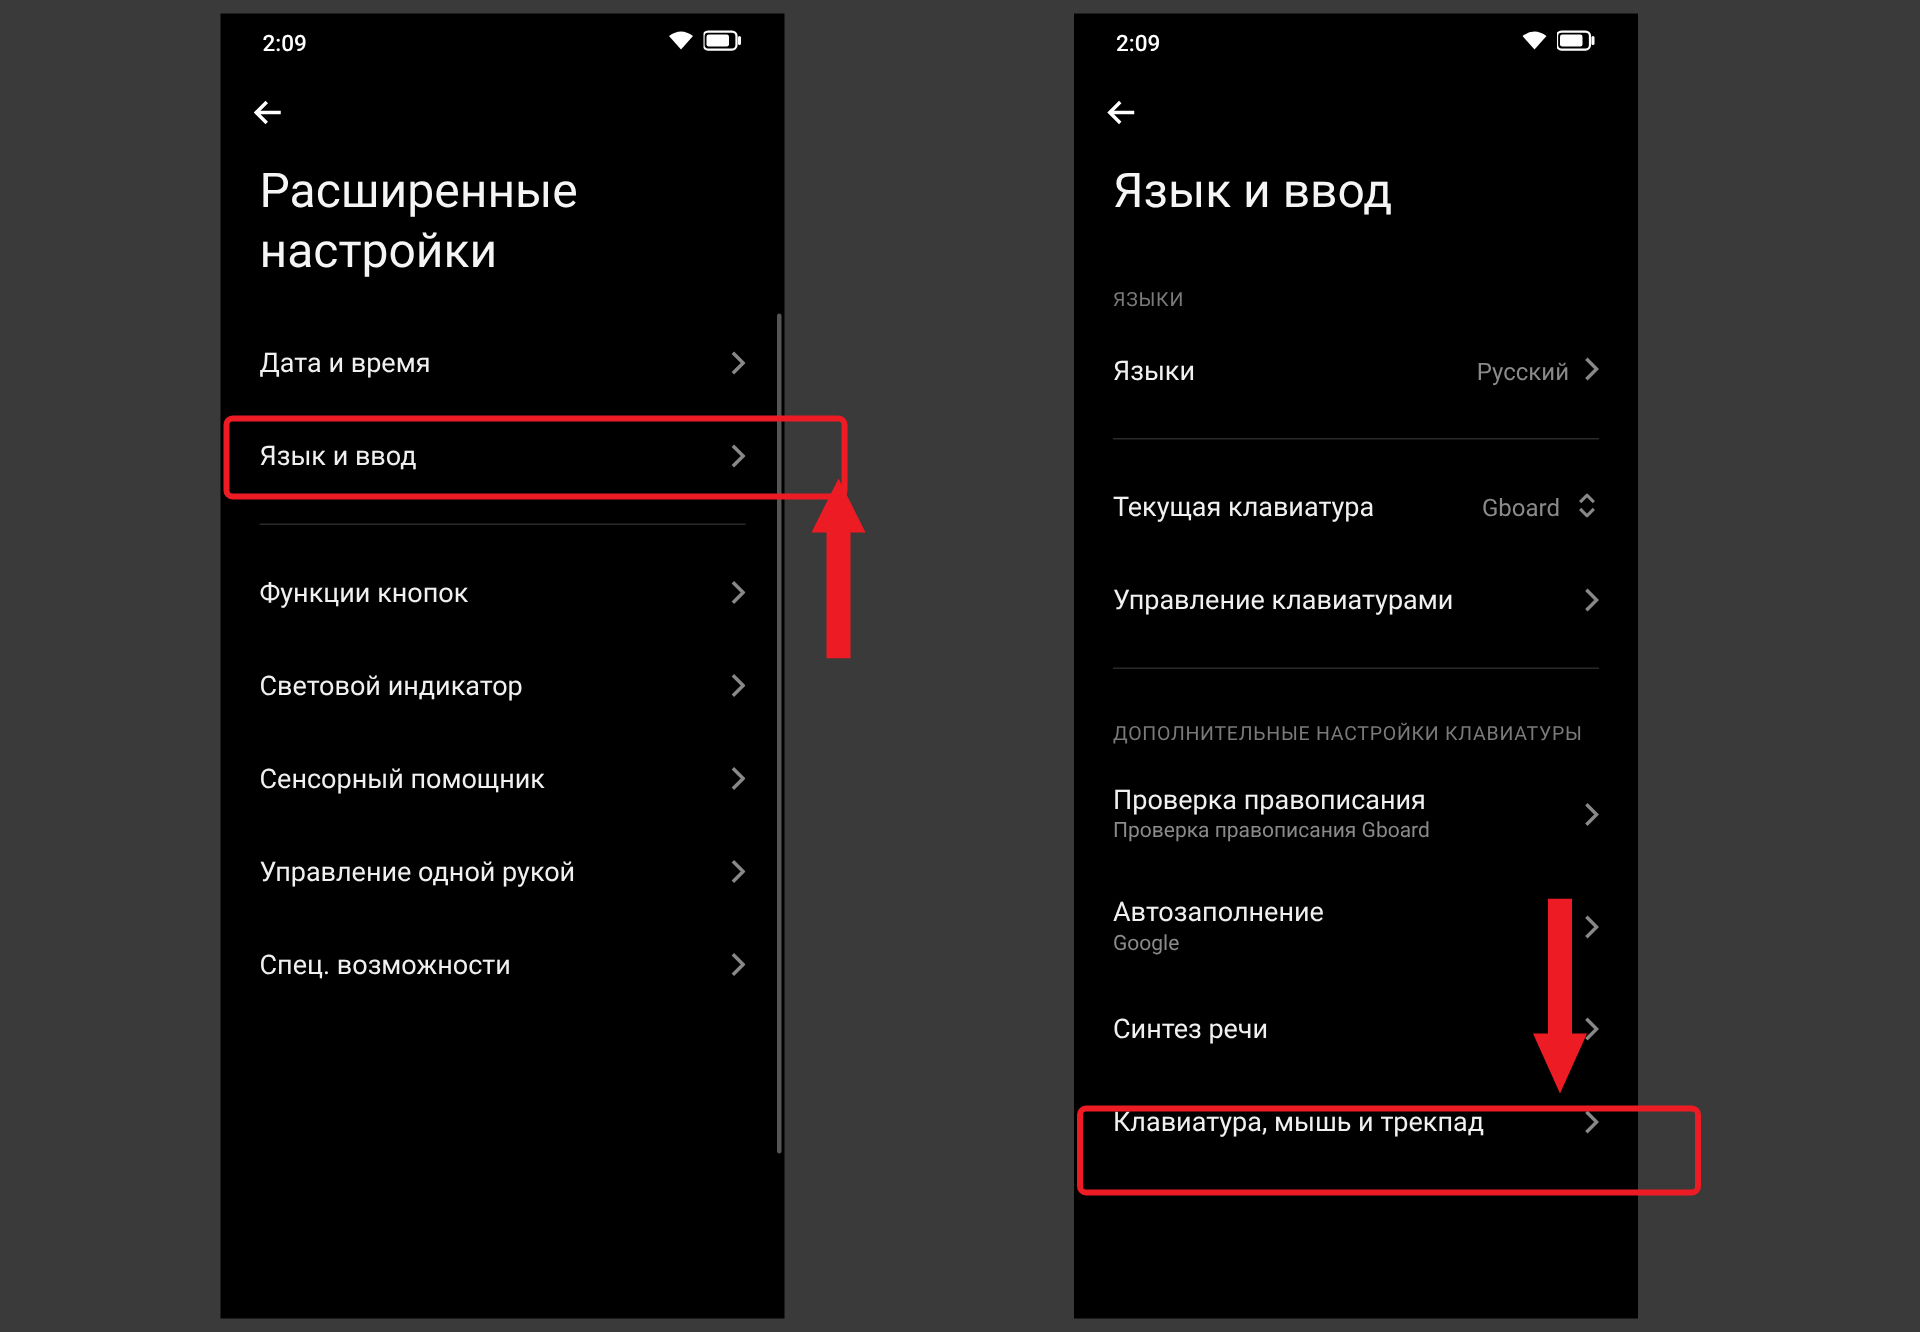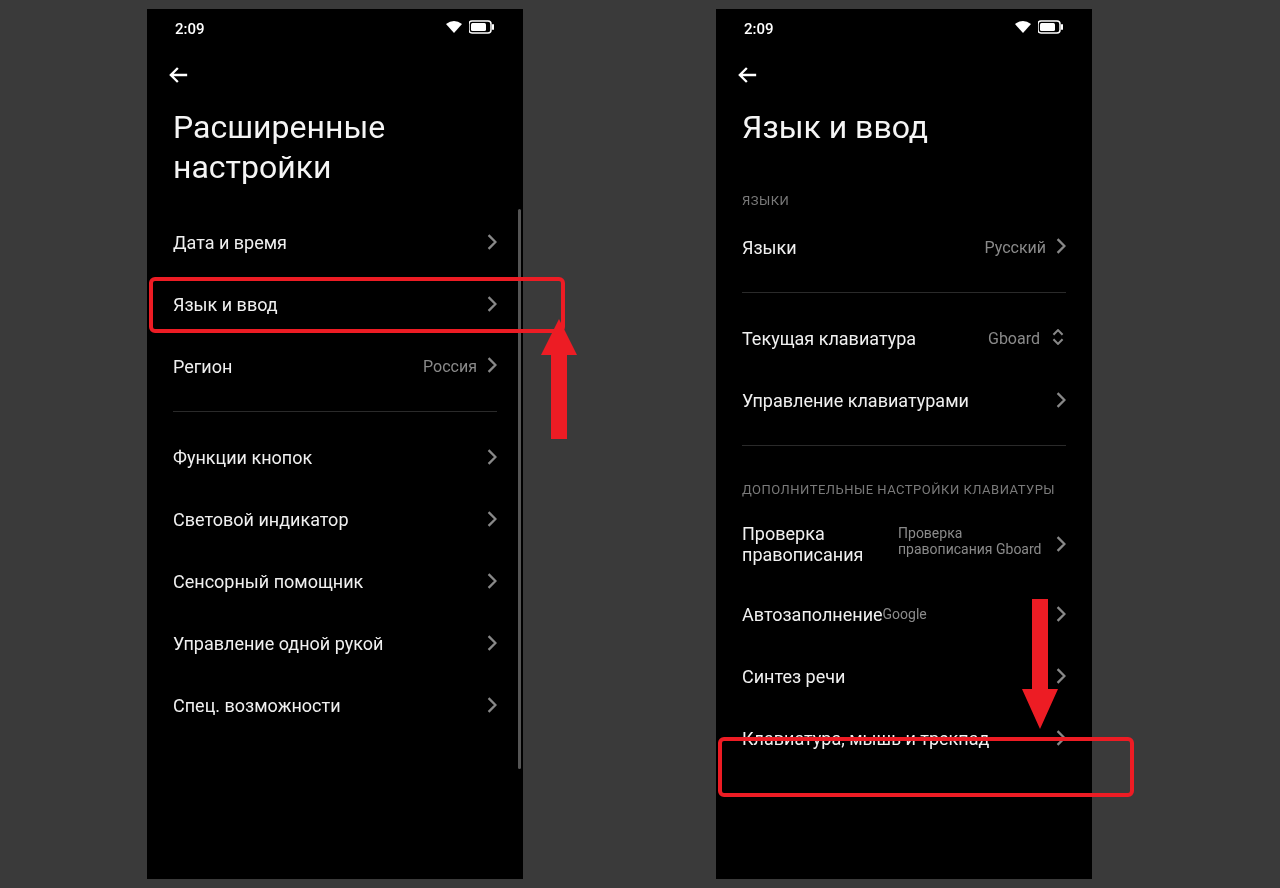--- a/index.html
+++ b/index.html
@@ -64,21 +64,21 @@
   .item-label {
     color: #f0f0f0;
     font-size: 18px;
     font-weight: 400;
   }
   .item-sub {
     color: #8a8a8a;
     font-size: 14px;
     margin-top: 2px;
   }
-  .item-left { display: flex; flex-direction: row; }
+  .item-left { display: flex; flex-direction: column; }
   .item-right { display: flex; align-items: flex-start; gap: 10px; }
   .item-value { color: #8a8a8a; font-size: 16px; }
 
   .chevron svg { width: 10px; height: 16px; display: block; }
 
   .divider {
     height: 1px;
     background: #2a2a2a;
     margin: 14px 26px;
   }
@@ -149,31 +149,20 @@
 
   <div class="item">
     <span class="item-label">Язык и ввод</span>
     <span class="chevron">
         <svg viewBox="0 0 8 14" fill="none" stroke="#888" stroke-width="2">
           <path d="M1 1l6 6-6 6"></path>
         </svg>
       </span>
   </div>
 
-  <div class="item">
-    <span class="item-label">Регион</span>
-    <div class="item-right">
-      <span class="item-value">Россия</span>
-      <span class="chevron">
-          <svg viewBox="0 0 8 14" fill="none" stroke="#888" stroke-width="2">
-            <path d="M1 1l6 6-6 6"></path>
-          </svg>
-        </span>
-    </div>
-  </div>
 
   <div class="divider"></div>
 
   <div class="item">
     <span class="item-label">Функции кнопок</span>
     <span class="chevron">
         <svg viewBox="0 0 8 14" fill="none" stroke="#888" stroke-width="2">
           <path d="M1 1l6 6-6 6"></path>
         </svg>
       </span>

